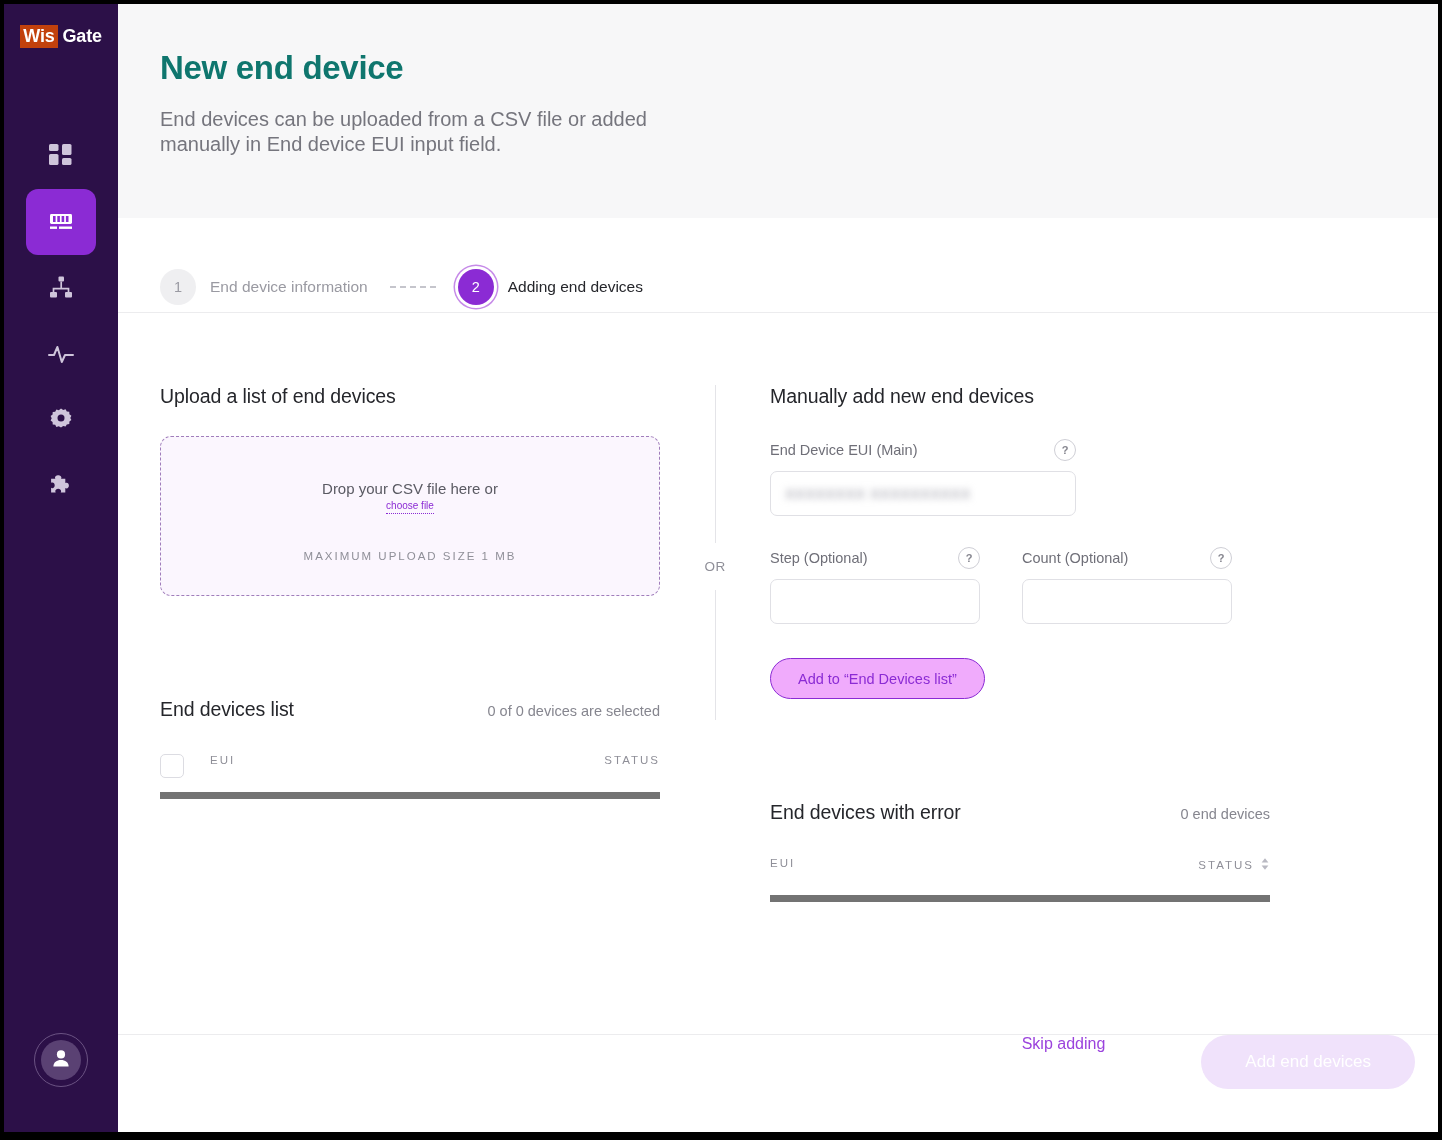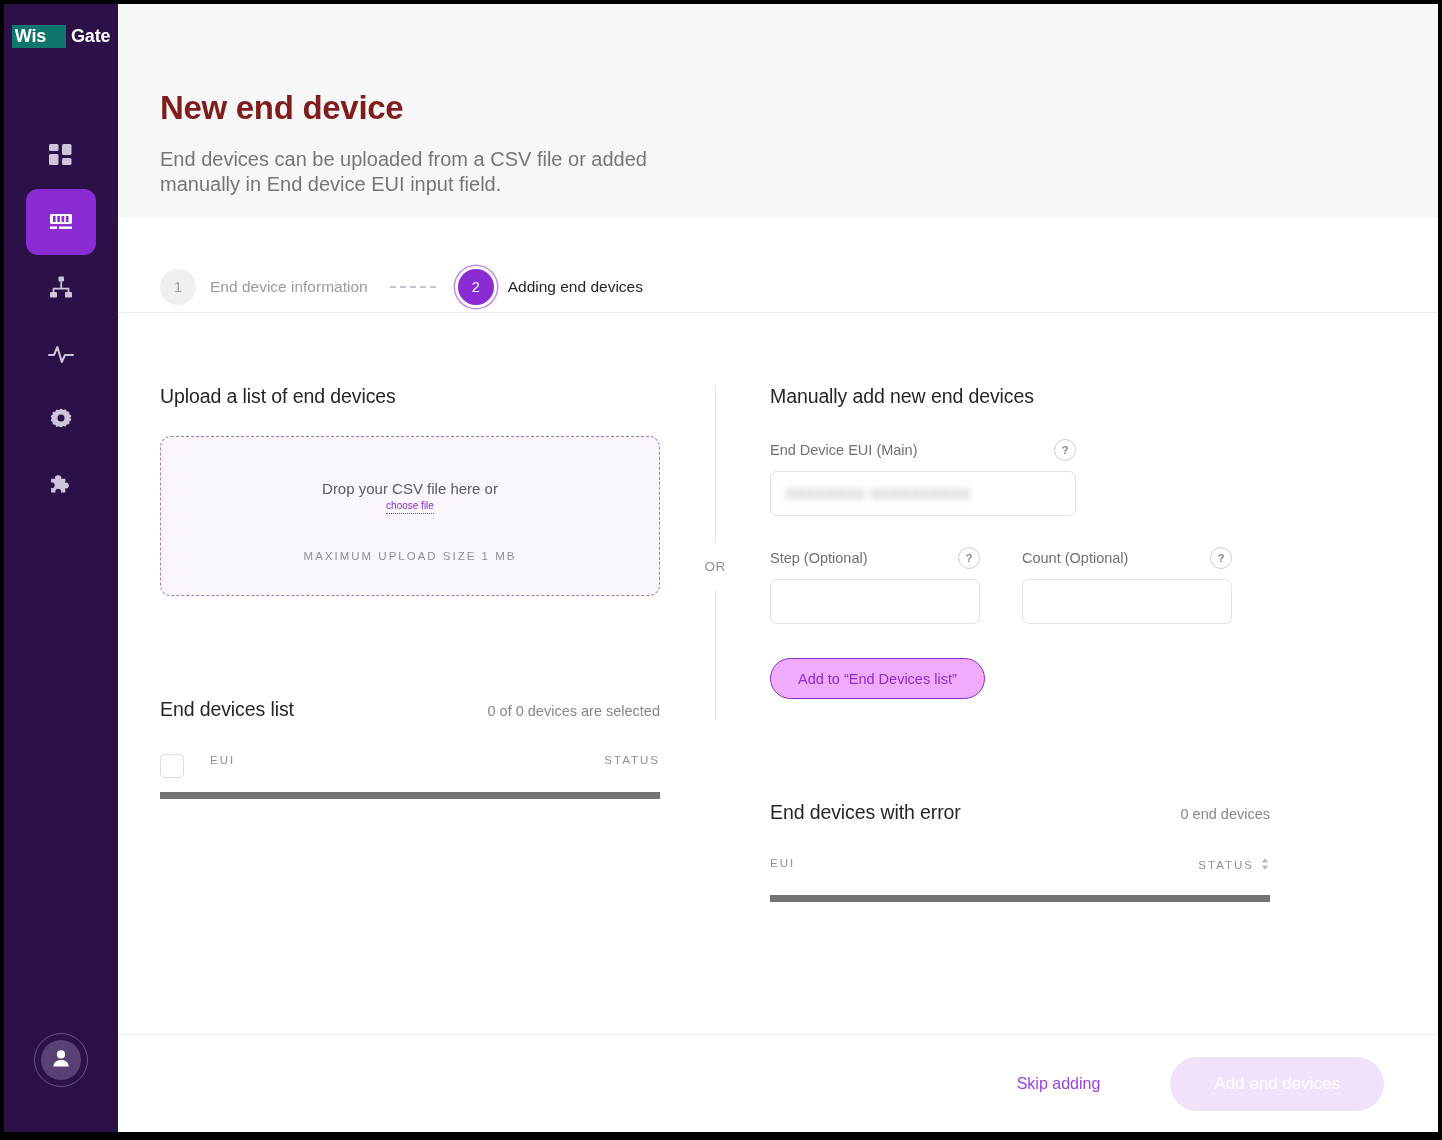--- a/index.html
+++ b/index.html
@@ -39,23 +39,23 @@
     margin-top: 19px;
     display: flex;
     align-items: center;
     font-size: 18px;
     font-weight: bold;
     letter-spacing: -0.2px;
     height: 26px;
     user-select: none;
   }
   .logo .wis {
-    background: #0f766e;
+    background: #c2410c;
     color: #ffffff;
-    padding: 2px 20px 3px 3px;
+    padding: 2px 3px 3px 3px;
     line-height: 18px;
   }
   .logo .gate {
     color: #ffffff;
     padding-left: 5px;
     line-height: 18px;
   }
 
   .nav {
     margin-top: 74px;
@@ -112,24 +112,23 @@
 
   .page-header {
     background: #f7f7f8;
     padding: 44px 0 0 42px;
     height: 214px;
     min-height: 214px;
   }
   .page-title {
     font-size: 33px;
     font-weight: bold;
-    color: #7f1d1d;
+    color: #0f766e;
     letter-spacing: -0.3px;
     line-height: 40px;
-    margin-top: 40px;
   }
   .page-subtitle {
     margin-top: 19px;
     font-size: 20px;
     color: #75757d;
     line-height: 25px;
     max-width: 570px;
   }
 
   
@@ -369,24 +368,24 @@
   .th.eui { margin-left: 26px; }
   .th.eui.noCheck { margin-left: 0px; }
   .th.status { margin-left: auto; display: flex; align-items: center; gap: 6px; cursor: pointer; }
 
   
   .footer {
     height: 98px;
     min-height: 98px;
     border-top: 1px solid #ececee;
     display: flex;
-    align-items: center;
+    align-items: flex-start;
     justify-content: flex-end;
-    padding-right: 54px;
-    gap: 70px;
+    padding-right: 23px;
+    gap: 96px;
   }
   .skip-link {
     font-size: 16px;
     color: #9b43dd;
     cursor: pointer;
     background: none;
     border: none;
     font-family: "Liberation Sans", sans-serif;
   }
   .primary-btn {

